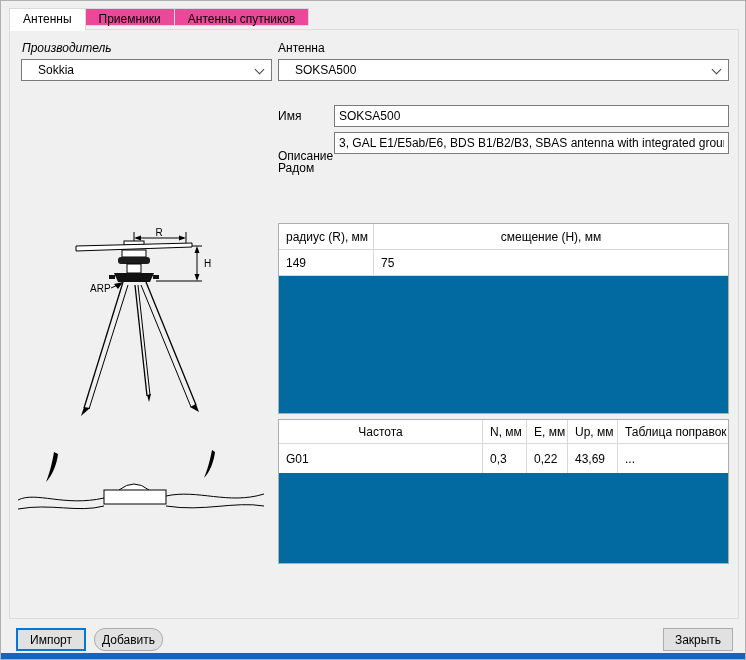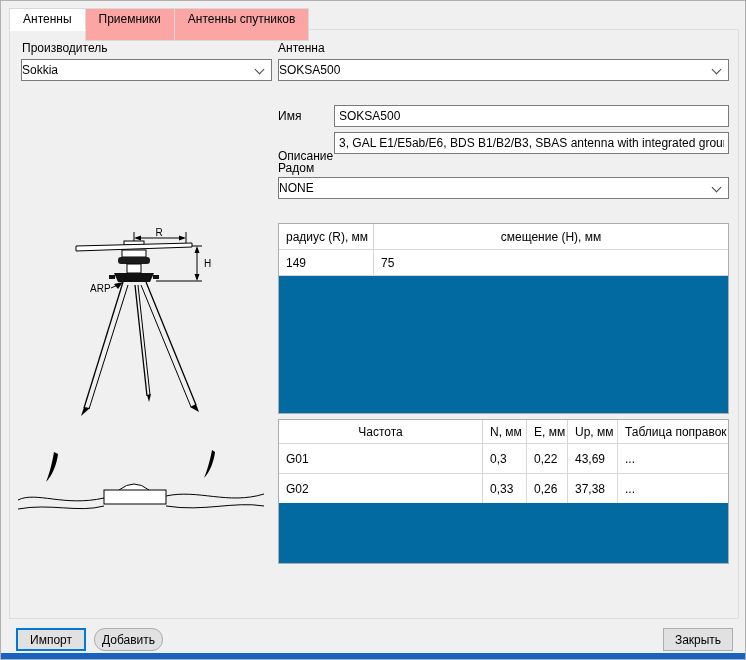--- a/index.html
+++ b/index.html
@@ -1,28 +1,28 @@
 <!DOCTYPE html>
 <html><head>
 <meta charset="utf-8">
 <style>
   html,body{margin:0;padding:0;}
   body{font-family:"Liberation Sans",sans-serif;font-size:12px;color:#000;background:#dcdcdc;}
   .window{position:relative;width:746px;height:660px;background:#f0f0f0;border:1px solid #b0b0b0;box-sizing:border-box;overflow:hidden;}
 
   
   .tabs{position:absolute;left:8px;top:7px;display:flex;z-index:3;}
-  .tab{height:33px;line-height:21px;padding:0 13px;background:#fca5a5;border:1px solid #d9d9d9;margin-right:-1px;box-sizing:border-box;}
+  .tab{height:18px;line-height:21px;padding:0 13px;background:#ec4899;border:1px solid #d9d9d9;margin-right:-1px;box-sizing:border-box;}
   .tab.active{background:#fff;height:23px;border-bottom:1px solid #fff;z-index:4;position:relative;}
   .panel{position:absolute;left:8px;top:28px;width:730px;height:590px;border:1px solid #dcdcdc;background:#f0f0f0;box-sizing:border-box;}
 
   .lbl{position:absolute;white-space:nowrap;}
 
   
-  .combo{position:absolute;height:22px;background:#fff;border:1px solid #7a7a7a;box-sizing:border-box;line-height:20px;padding:0 22px 0 0;overflow:hidden;white-space:nowrap;cursor:default;}
+  .combo{position:absolute;height:22px;background:#fff;border:1px solid #7a7a7a;box-sizing:border-box;line-height:20px;padding:0 22px 0 16px;overflow:hidden;white-space:nowrap;cursor:default;}
   .combo .chev{position:absolute;right:8px;top:6px;width:6px;height:6px;border-right:1px solid #444;border-bottom:1px solid #444;transform:rotate(45deg);}
 
   
   .txt{position:absolute;height:22px;background:#fff;border:1px solid #7a7a7a;box-sizing:border-box;padding:0 4px;font:12px "Liberation Sans",sans-serif;}
 
   
   .tablewrap{position:absolute;background:#0369a1;border:1px solid #abadb3;box-sizing:border-box;overflow:hidden;}
   .dimwrap{left:277px;top:222px;width:451px;height:191px;}
   .offwrap{left:277px;top:418px;width:451px;height:145px;}
   .grid{border-collapse:collapse;table-layout:fixed;width:100%;font-size:12px;background:#fff;}
@@ -59,21 +59,21 @@
 <div class="window">
 
   <div class="panel"></div>
 
   <div class="tabs">
     <div class="tab active">Антенны</div>
     <div class="tab">Приемники</div>
     <div class="tab">Антенны спутников</div>
   </div>
 
-  <div class="lbl" style="left:21px;top:40px;">Производитель</div>
+  <div class="lbl" style="left:21px;top:40px;font-style:italic;">Производитель</div>
   <div class="combo" style="left:20px;top:58px;width:251px;">
     <span>Sokkia</span>
     <span class="chev"></span>
   </div>
 
   <svg class="diagram" viewBox="0 0 250 300">
 
     <text x="143" y="8" text-anchor="middle">R</text>
     <line class="ln" x1="118" y1="4" x2="118" y2="15"></line>
     <line class="ln" x1="170" y1="4" x2="170" y2="15"></line>
@@ -128,24 +128,20 @@
     <span class="chev"></span>
   </div>
 
   <div class="lbl" style="left:277px;top:108px;">Имя</div>
   <input class="txt" style="left: 333px; top: 104px; width: 395px;" value="SOKSA500">
 
   <div class="lbl" style="left:277px;top:135px;margin-top:13px;">Описание</div>
   <input class="txt" style="left: 333px; top: 131px; width: 395px;" value="3, GAL E1/E5ab/E6, BDS B1/B2/B3, SBAS antenna with integrated ground plane,">
 
   <div class="lbl" style="left:277px;top:160px;">Радом</div>
-  <div class="combo" style="left:277px;top:176px;width:451px;">
-    <span>NONE</span>
-    <span class="chev"></span>
-  </div>
 
   <div class="tablewrap dimwrap">
     <table class="grid dim">
         <thead>
           <tr>
             <th>радиус (R), мм</th>
             <th>смещение (H), мм</th>
           </tr>
         </thead>
         <tbody>
@@ -169,27 +165,20 @@
           </tr>
         </thead>
         <tbody>
           <tr>
             <td>G01</td>
             <td>0,3</td>
             <td>0,22</td>
             <td>43,69</td>
             <td>...</td>
           </tr>
-          <tr>
-            <td>G02</td>
-            <td>0,33</td>
-            <td>0,26</td>
-            <td>37,38</td>
-            <td>...</td>
-          </tr>
         </tbody>
       </table>
   </div>
 
   <button class="btn focused" style="left:15px;top:627px;width:70px;">Импорт</button>
   <button class="btn" style="left:93px;top:627px;width:69px;border-radius:11px;">Добавить</button>
   <button class="btn" style="left:662px;top:627px;width:70px;">Закрыть</button>
 
   <div class="accentbar"></div>
 

